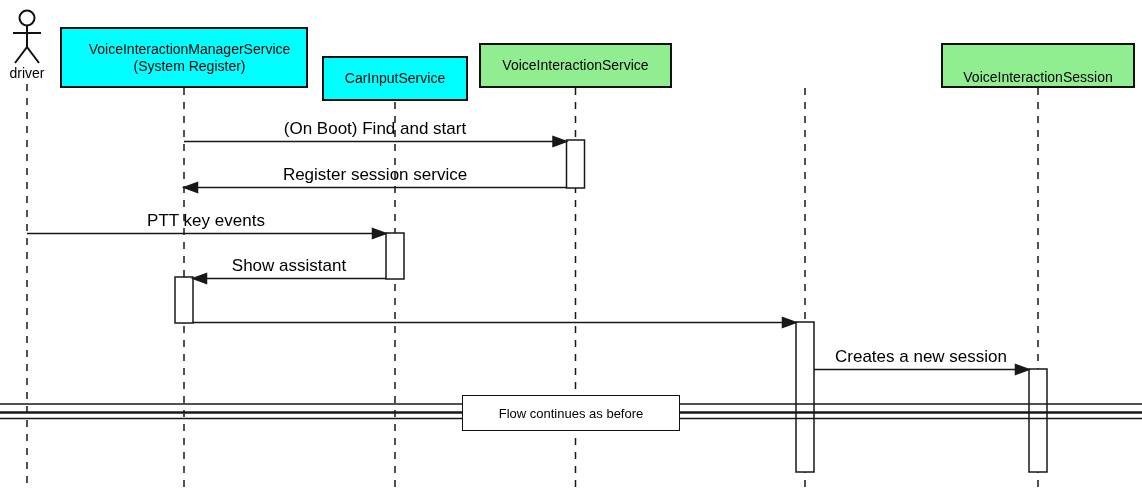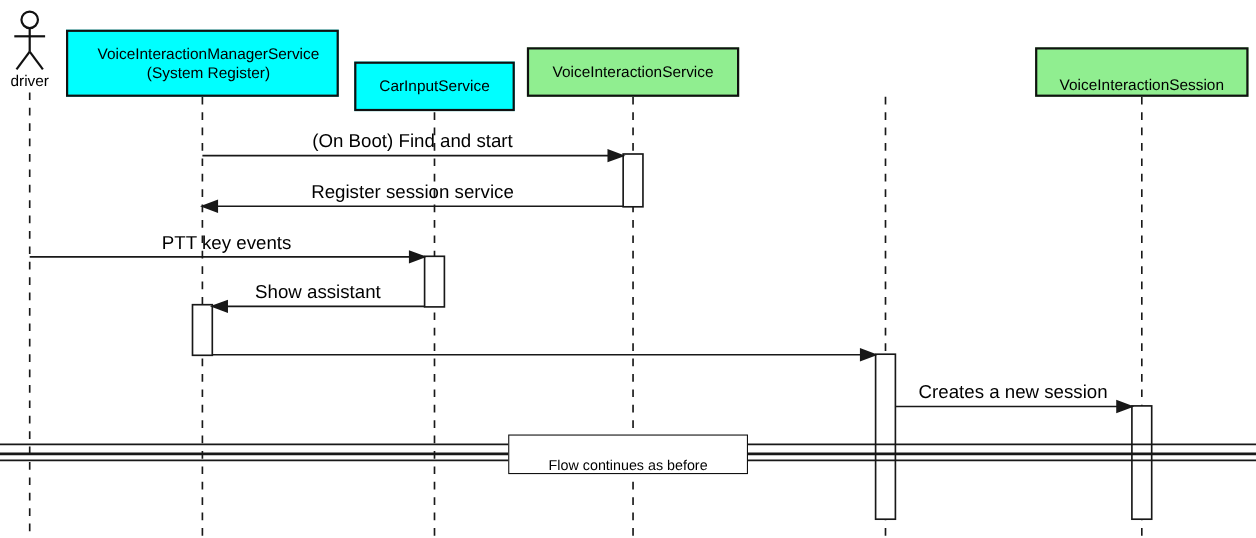--- a/index.html
+++ b/index.html
@@ -53,21 +53,21 @@
 
   .divider-box {
     position: absolute;
     left: 462px;
     top: 395px;
     width: 218px;
     height: 36px;
     background: var(--bg);
     border: 1.5px solid #111;
     display: flex;
-    align-items: flex-end;
+    align-items: center;
     justify-content: center;
     font-size: 13px;
     z-index: 4;
   }
 </style>
 </head>
 <body>
 
 <div class="canvas">
 

